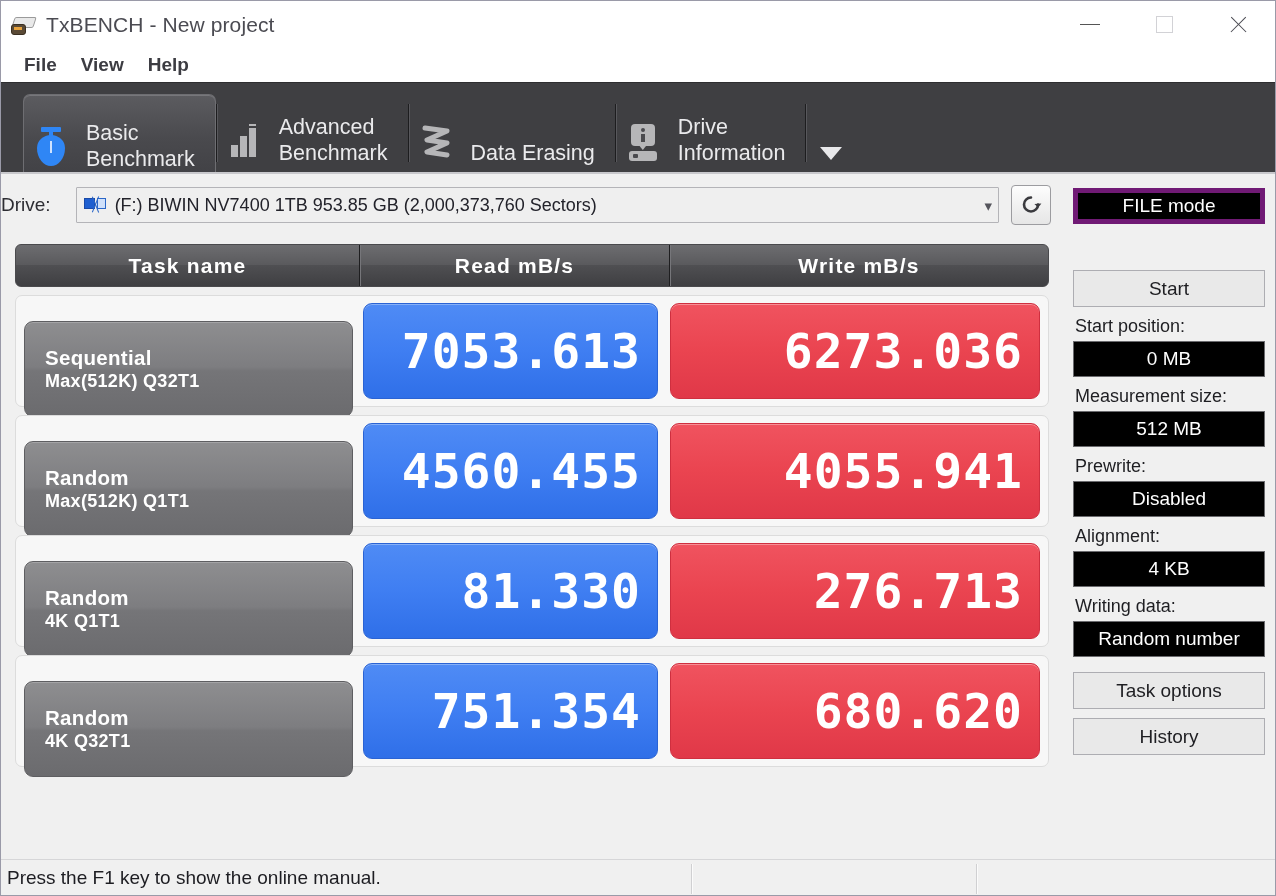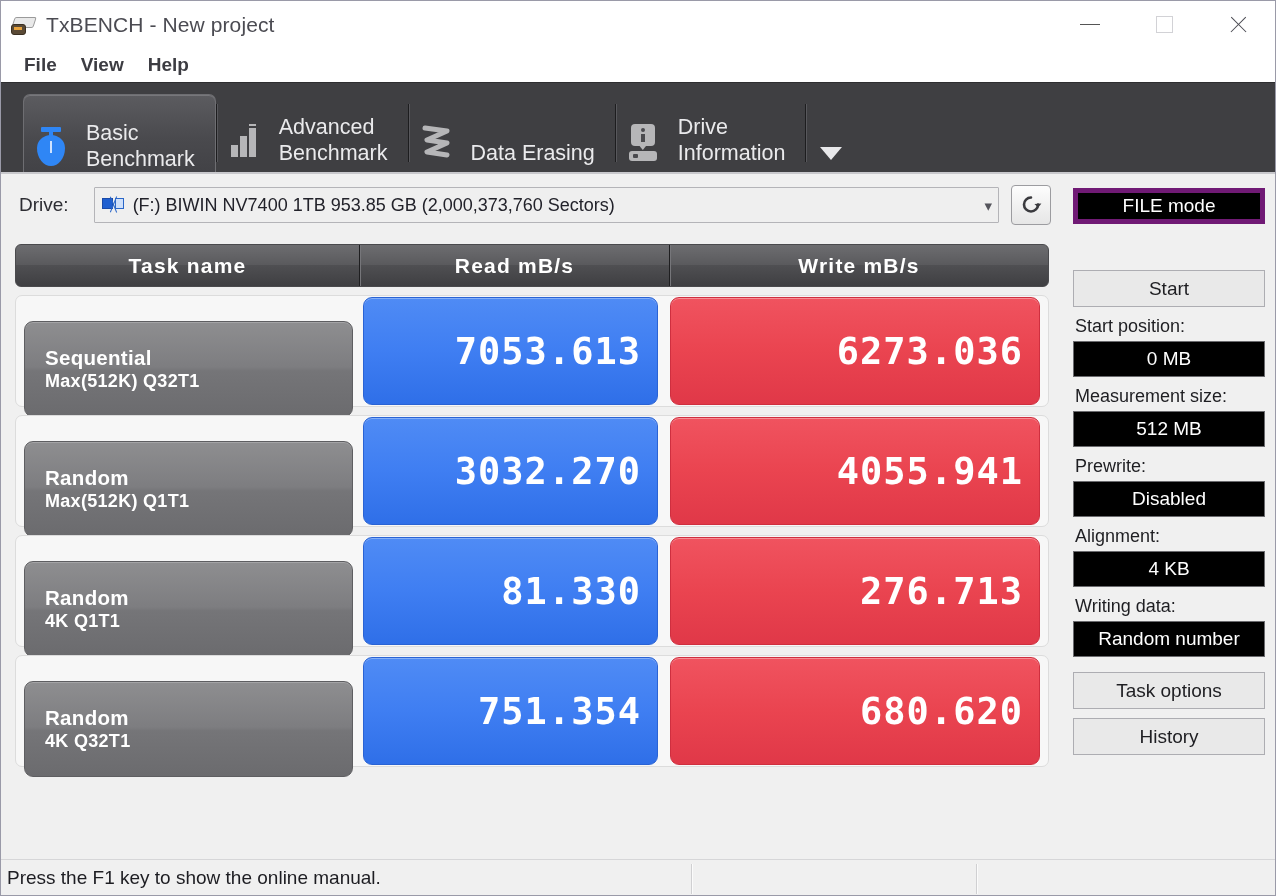--- a/index.html
+++ b/index.html
@@ -173,21 +173,21 @@
     min-height: 0;
   }
   .left { flex: 1 1 auto; display: flex; flex-direction: column; min-width: 0; }
   .right {
     width: 212px; flex: none; padding: 14px 10px 0 10px;
     display: flex; flex-direction: column;
   }
 
   
   .driverow {
-    height: 62px; display: flex; align-items: center; padding-left: 18px; flex: none;
+    height: 62px; display: flex; align-items: center; flex: none;
   }
   .drive-label { font-size: 19px; color: #2d2d33; margin-right: 25px; white-space: nowrap; }
   .combo {
     flex: 1 1 auto; height: 36px; background: #efefef;
     border: 1px solid #b4b4b8; border-radius: 1px;
     display: flex; align-items: center; padding: 0 6px 0 7px;
     margin-right: 12px; min-width: 0;
   }
   .combo-ico { width: 24px; height: 18px; position: relative; flex: none; margin-right: 7px; }
   .combo-ico .ci-l { position: absolute; left: 0; top: 2px; width: 11px; height: 11px; background: #1f5fd0; border: 1px solid #1a4aa8; }
@@ -241,23 +241,23 @@
     background: linear-gradient(to bottom, #8e8e90 0%, #7d7d80 48%, #757578 52%, #6b6b6e 100%);
     border: 1px solid #5e5e61; border-radius: 9px;
     display: flex; flex-direction: column; justify-content: center;
     padding-left: 20px;
     box-shadow: inset 0 1px 0 #a4a4a6;
     margin-top: 36px;
   }
   .task-l1 { font-size: 20.5px; font-weight: bold; color: #ffffff; line-height: 25px; letter-spacing: .3px; }
   .task-l2 { font-size: 18px; font-weight: bold; color: #ffffff; line-height: 23px; letter-spacing: .3px; }
   .cell-val {
-    height: 108px; display: flex; align-items: center; justify-content: flex-end;
+    height: 96px; display: flex; align-items: center; justify-content: flex-end;
     border-radius: 9px; padding-right: 16px;
-    font-size: 37px; font-weight: bold; color: #ffffff;
+    font-size: 48px; font-weight: bold; color: #ffffff;
     letter-spacing: 1px;
     font-family: "DejaVu Sans Mono", monospace;
   }
   .cell-read {
     flex: 0 0 295px; margin-right: 12px;
     background: linear-gradient(to bottom, #4f8bf5 0%, #3f7ef2 50%, #2f6fe8 100%);
     border: 1px solid #2a63d4;
     box-shadow: inset 0 1px 0 #86b0f8;
   }
   .cell-write {
@@ -436,21 +436,21 @@
           </div>
           <div class="cell-val cell-read">7053.613</div>
           <div class="cell-val cell-write">6273.036</div>
         </div>
 
         <div class="row">
           <div class="cell-task">
             <div class="task-l1">Random</div>
             <div class="task-l2">Max(512K) Q1T1</div>
           </div>
-          <div class="cell-val cell-read">3032.270</div>
+          <div class="cell-val cell-read">4560.455</div>
           <div class="cell-val cell-write">4055.941</div>
         </div>
 
         <div class="row">
           <div class="cell-task">
             <div class="task-l1">Random</div>
             <div class="task-l2">4K Q1T1</div>
           </div>
           <div class="cell-val cell-read">81.330</div>
           <div class="cell-val cell-write">276.713</div>

